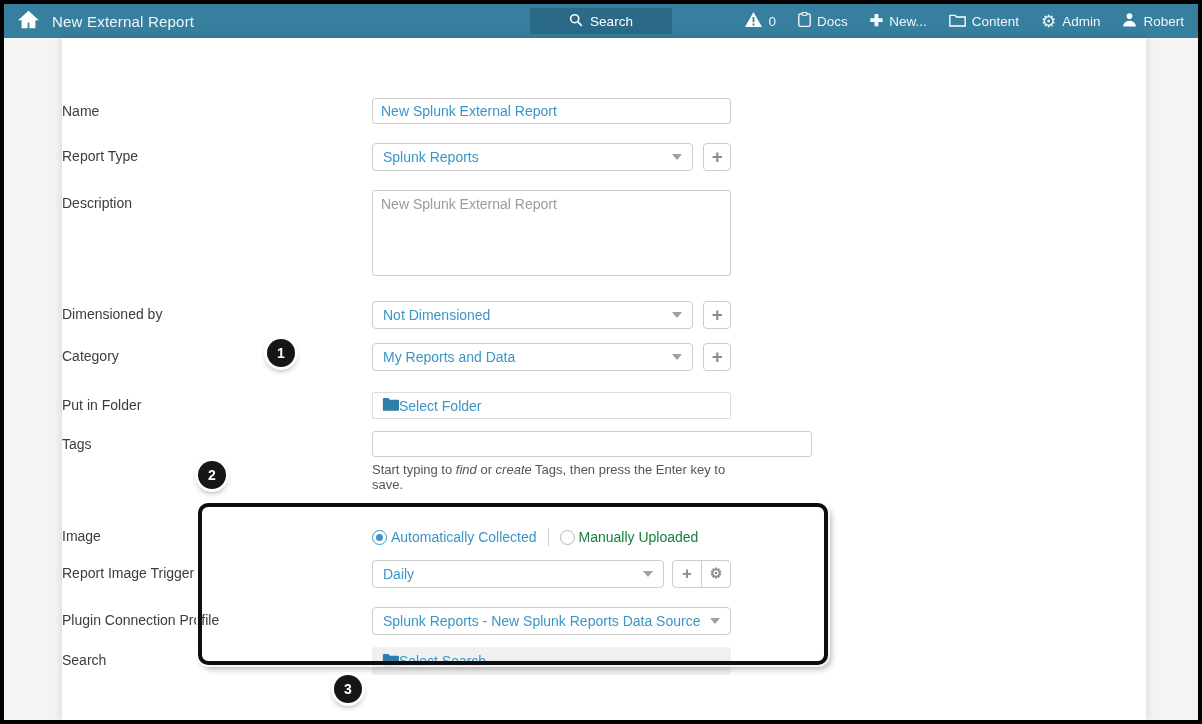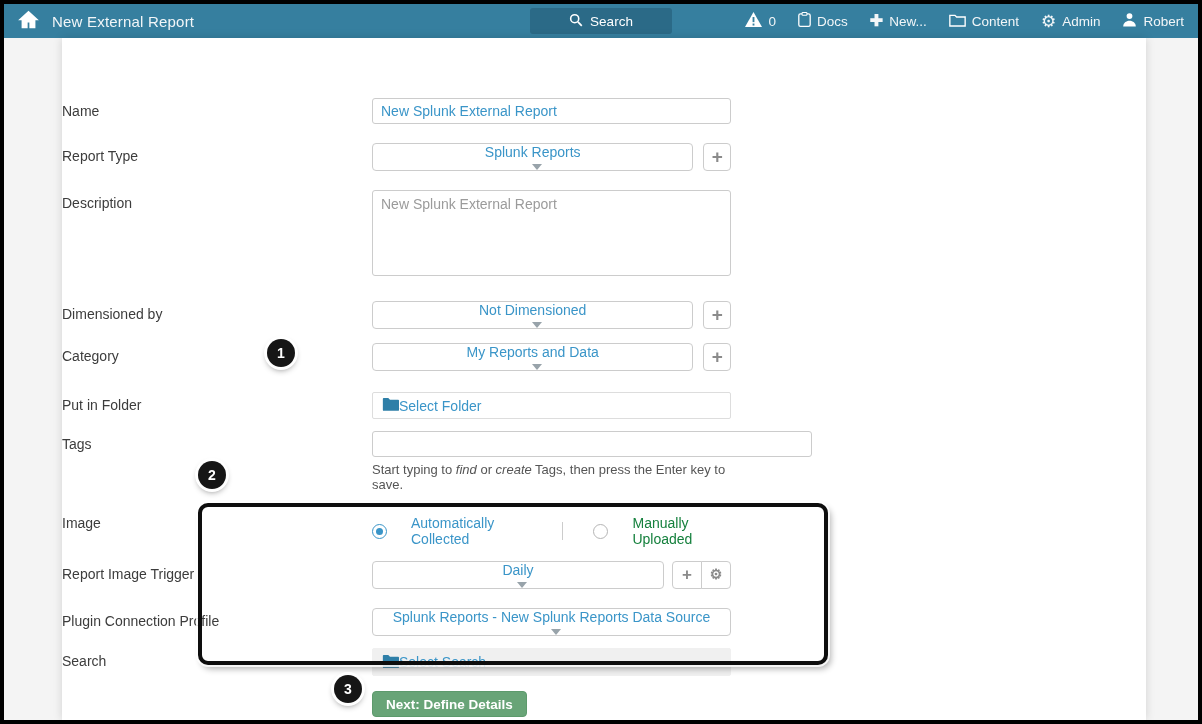--- a/index.html
+++ b/index.html
@@ -21,55 +21,55 @@
   .panel { position:absolute; left:58px; right:52px; top:34px; bottom:0; background:#fff; box-shadow:0 0 9px rgba(0,0,0,.14); padding-top:60px; }
 
   .row { display:flex; align-items:flex-start; }
   .row > .lbl { width:310px; padding-right:8px; padding-top:5px; text-align:left; font-size:14px; color:#3c3c3c; }
   .field { width:359px; display:flex; align-items:flex-start; }
 
   input.text { width:440px; height:26px; border:1px solid #ccc; border-radius:3px; padding:0 8px; font-size:14px; color:#3a95c8; font-family:"Liberation Sans",sans-serif; }
   textarea.desc { width:440px; height:86px; border:1px solid #ccc; border-radius:3px; padding:5px 8px; font-size:14px; color:#3a95c8; resize:none; font-family:"Liberation Sans",sans-serif; }
   textarea.desc::placeholder, input::placeholder { color:#9b9b9b; }
 
-  .dropdown { height:28px; background:#fff; border:1px solid #ccc; border-radius:4px; display:flex; align-items:center; justify-content:space-between; padding:0 10px; font-size:14px; color:#3a95c8; cursor:pointer;flex-direction:column; }
+  .dropdown { height:28px; background:#fff; border:1px solid #ccc; border-radius:4px; display:flex; align-items:center; justify-content:space-between; padding:0 10px; font-size:14px; color:#3a95c8; cursor:pointer; }
   .dd-wide { width:396px; }
   .dd-mid  { width:368px; }
   .dd-full { width:440px; }
   .chev { width:0; height:0; border-left:5px solid transparent; border-right:5px solid transparent; border-top:6px solid #98a3aa; margin-left:8px; }
 
   .plus-btn { width:34px; height:28px; margin-left:10px; border:1px solid #ccc; border-radius:4px; background:#fff; color:#8b8b8b; font-size:19px; font-weight:bold; line-height:25px; text-align:center; cursor:pointer; }
   .btn-group { display:flex; margin-left:8px; }
   .btn-group .seg { width:30px; height:28px; border:1px solid #ccc; background:#fff; color:#8b8b8b; font-size:17px; font-weight:bold; line-height:25px; text-align:center; cursor:pointer; }
   .btn-group .seg:first-child { border-radius:4px 0 0 4px; }
   .btn-group .seg:last-child { border-radius:0 4px 4px 0; margin-left:-1px; font-size:14px; }
 
   .folder-field { width:440px; height:27px; border:1px solid #ddd; border-radius:2px; display:flex; align-items:center; gap:0; padding:0 9px; font-size:14px; color:#3a95c8; cursor:pointer; }
   .folder-field.gray { background:#f0f0f0; border-color:#f0f0f0; height:28px; }
 
   .hint { font-size:13px; color:#555; margin-top:5px; }
 
-  .radio-row { display:flex; align-items:center; gap:24px; padding-top:3px; font-size:14px; }
+  .radio-row { display:flex; align-items:center; gap:4px; padding-top:3px; font-size:14px; }
   .radio { width:15px; height:15px; border-radius:50%; background:#fff; border:1px solid #b5b5b5; position:relative; flex:0 0 auto; cursor:pointer; }
   .radio.sel { border-color:#3a95c8; }
   .radio.sel::after { content:""; position:absolute; left:3px; top:3px; width:7px; height:7px; border-radius:50%; background:#3a95c8; }
   .radio-label-sel { color:#3a95c8; }
   .radio-label-un { color:#15803d; }
   .vsep { width:1px; height:18px; background:#ccc; margin:0 7px; }
 
   .annot-box { position:absolute; left:136px; top:465px; width:630px; height:162px; border:4px solid #0e0e0e; border-radius:10px; box-shadow:0 0 0 2px rgba(255,255,255,.85), 3px 4px 6px rgba(0,0,0,.3); pointer-events:none; z-index:6; }
   .badge { position:absolute; width:28px; height:28px; border-radius:50%; background:#161616; color:#fff; font-size:14px; font-weight:bold; display:flex; align-items:center; justify-content:center; box-shadow:0 0 0 3px #fff, 0 3px 6px rgba(0,0,0,.45); z-index:7; }
   .badge-1 { left:205px; top:301px; }
   .badge-2 { left:136px; top:423px; }
   .badge-3 { left:272px; top:637px; }
 
   .next-btn { height:26px; background:#68a477; border:1px solid #5d9a6c; border-radius:4px; color:#fff; font-size:13.5px; font-weight:bold; padding:0 13px; cursor:pointer; font-family:"Liberation Sans",sans-serif; }
 
   .mb19{margin-bottom:19px}.mb25{margin-bottom:25px}.mb14{margin-bottom:14px}
-  .mb21{margin-bottom:21px}.mb18{margin-bottom:12px}.mb23{margin-bottom:20px}
+  .mb21{margin-bottom:21px}.mb18{margin-bottom:12px}.mb23{margin-bottom:33px}
   .mb15{margin-bottom:15px}
 </style>
 </head>
 <body>
 
 <div class="app">
 
   <div class="header">
     <span class="home-btn">
       <span>
@@ -255,23 +255,20 @@
                 <path d="M1 2a1 1 0 0 1 1-1h5.4l2 2H19a1 1 0 0 1 1 1v11a1 1 0 0 1-1 1H2a1 1 0 0 1-1-1z" fill="#2e7fa8"></path>
               </svg>
           </span>
           <span>Select Search</span>
         </span>
       </span>
     </div>
 
     <div class="row">
       <span class="lbl"></span>
-      <span class="field">
-        <button class="next-btn">Next: Define Details</button>
-      </span>
     </div>
 
     <div class="annot-box"></div>
     <div class="badge badge-1">1</div>
     <div class="badge badge-2">2</div>
     <div class="badge badge-3">3</div>
 
   </div>
 </div>
 

